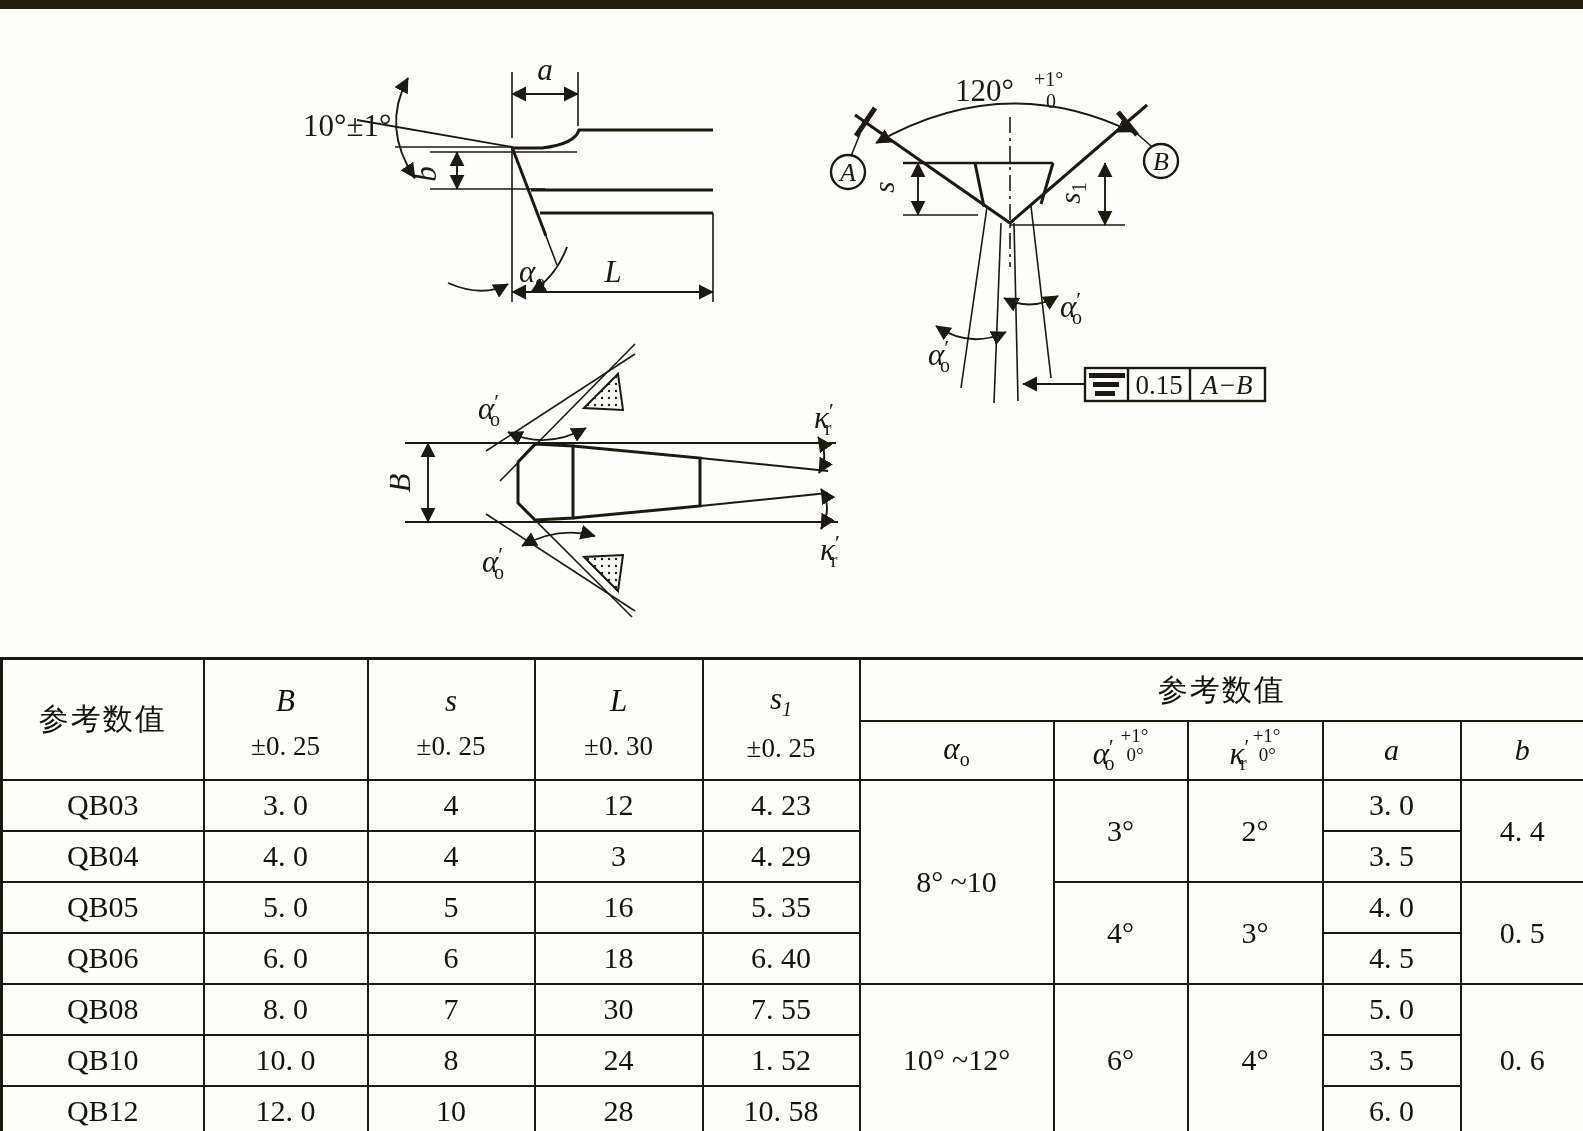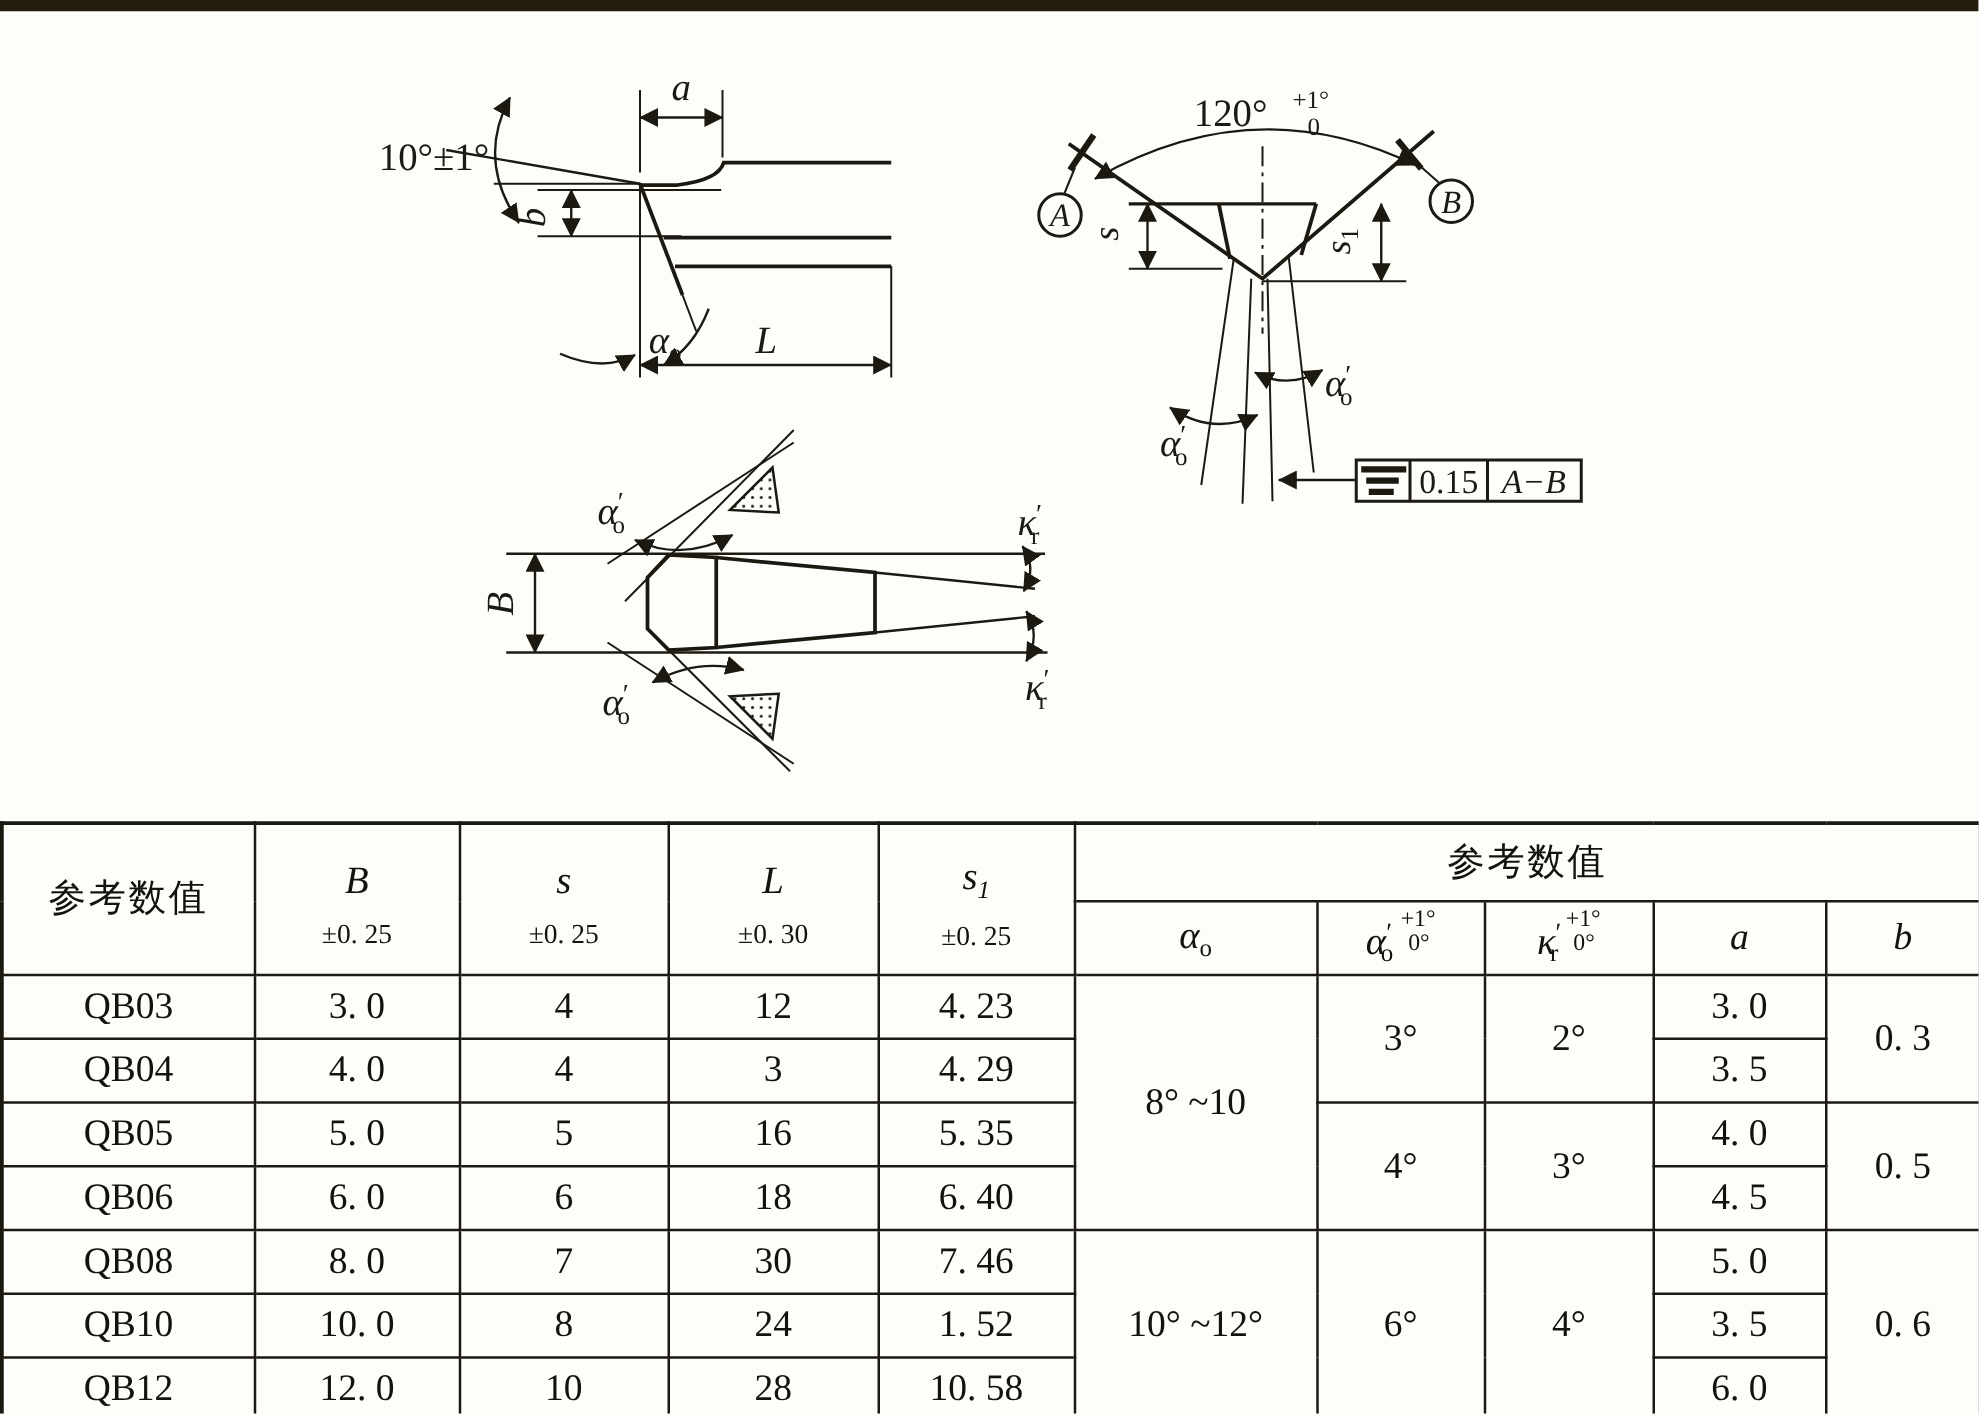--- a/index.html
+++ b/index.html
@@ -17,21 +17,21 @@
   
   #spec-table{position:absolute;left:0;top:657px;width:1583px;border-collapse:collapse;
       table-layout:fixed;background:#fdfdfa;}
   #spec-table td{border:2px solid #1c1911;text-align:center;vertical-align:middle;
       padding:0;font-size:30px;line-height:1.15;color:#14120c;overflow:hidden;}
   #spec-table{border:3px solid #1c1911;border-bottom-width:6px;}
   tr.h1 td{height:60px;}
   tr.h2 td{height:57px;border-bottom-width:3px;}
   tr.body td{height:49px;}
   .sym{font-style:italic;font-size:31px;display:block;margin-top:6px;}
-  .tol{display:block;font-size:22px;margin-top:12px;}
+  .tol{display:block;font-size:27px;margin-top:12px;}
   .cjk{font-size:31px;letter-spacing:2px;}
   .gsub{font-size:20px;vertical-align:-7px;}
   .gsup{font-size:21px;vertical-align:10px;}
   .negpull{margin-left:-0.45em;}
   .tolstack{display:inline-block;vertical-align:2px;margin-left:6px;font-size:19px;
       line-height:1.05;text-align:left;}
   .tolstack span{display:block;}
   .tolstack span:last-child{padding-left:6px;}
 </style>
 </head>
@@ -222,21 +222,21 @@
   <tr class="body">
     <td>QB03</td>
     <td>3. 0</td>
     <td>4</td>
     <td>12</td>
     <td>4. 23</td>
     <td rowspan="4">8° ~10</td>
     <td rowspan="2">3°</td>
     <td rowspan="2">2°</td>
     <td>3. 0</td>
-    <td rowspan="2">0. 3</td>
+    <td rowspan="2">4. 4</td>
   </tr>
   <tr class="body">
     <td>QB04</td>
     <td>4. 0</td>
     <td>4</td>
     <td>3</td>
     <td>4. 29</td>
     <td>3. 5</td>
   </tr>
   <tr class="body">
@@ -256,21 +256,21 @@
     <td>6</td>
     <td>18</td>
     <td>6. 40</td>
     <td>4. 5</td>
   </tr>
   <tr class="body">
     <td>QB08</td>
     <td>8. 0</td>
     <td>7</td>
     <td>30</td>
-    <td>7. 46</td>
+    <td>7. 55</td>
     <td rowspan="3">10° ~12°</td>
     <td rowspan="3">6°</td>
     <td rowspan="3">4°</td>
     <td>5. 0</td>
     <td rowspan="3">0. 6</td>
   </tr>
   <tr class="body">
     <td>QB10</td>
     <td>10. 0</td>
     <td>8</td>

